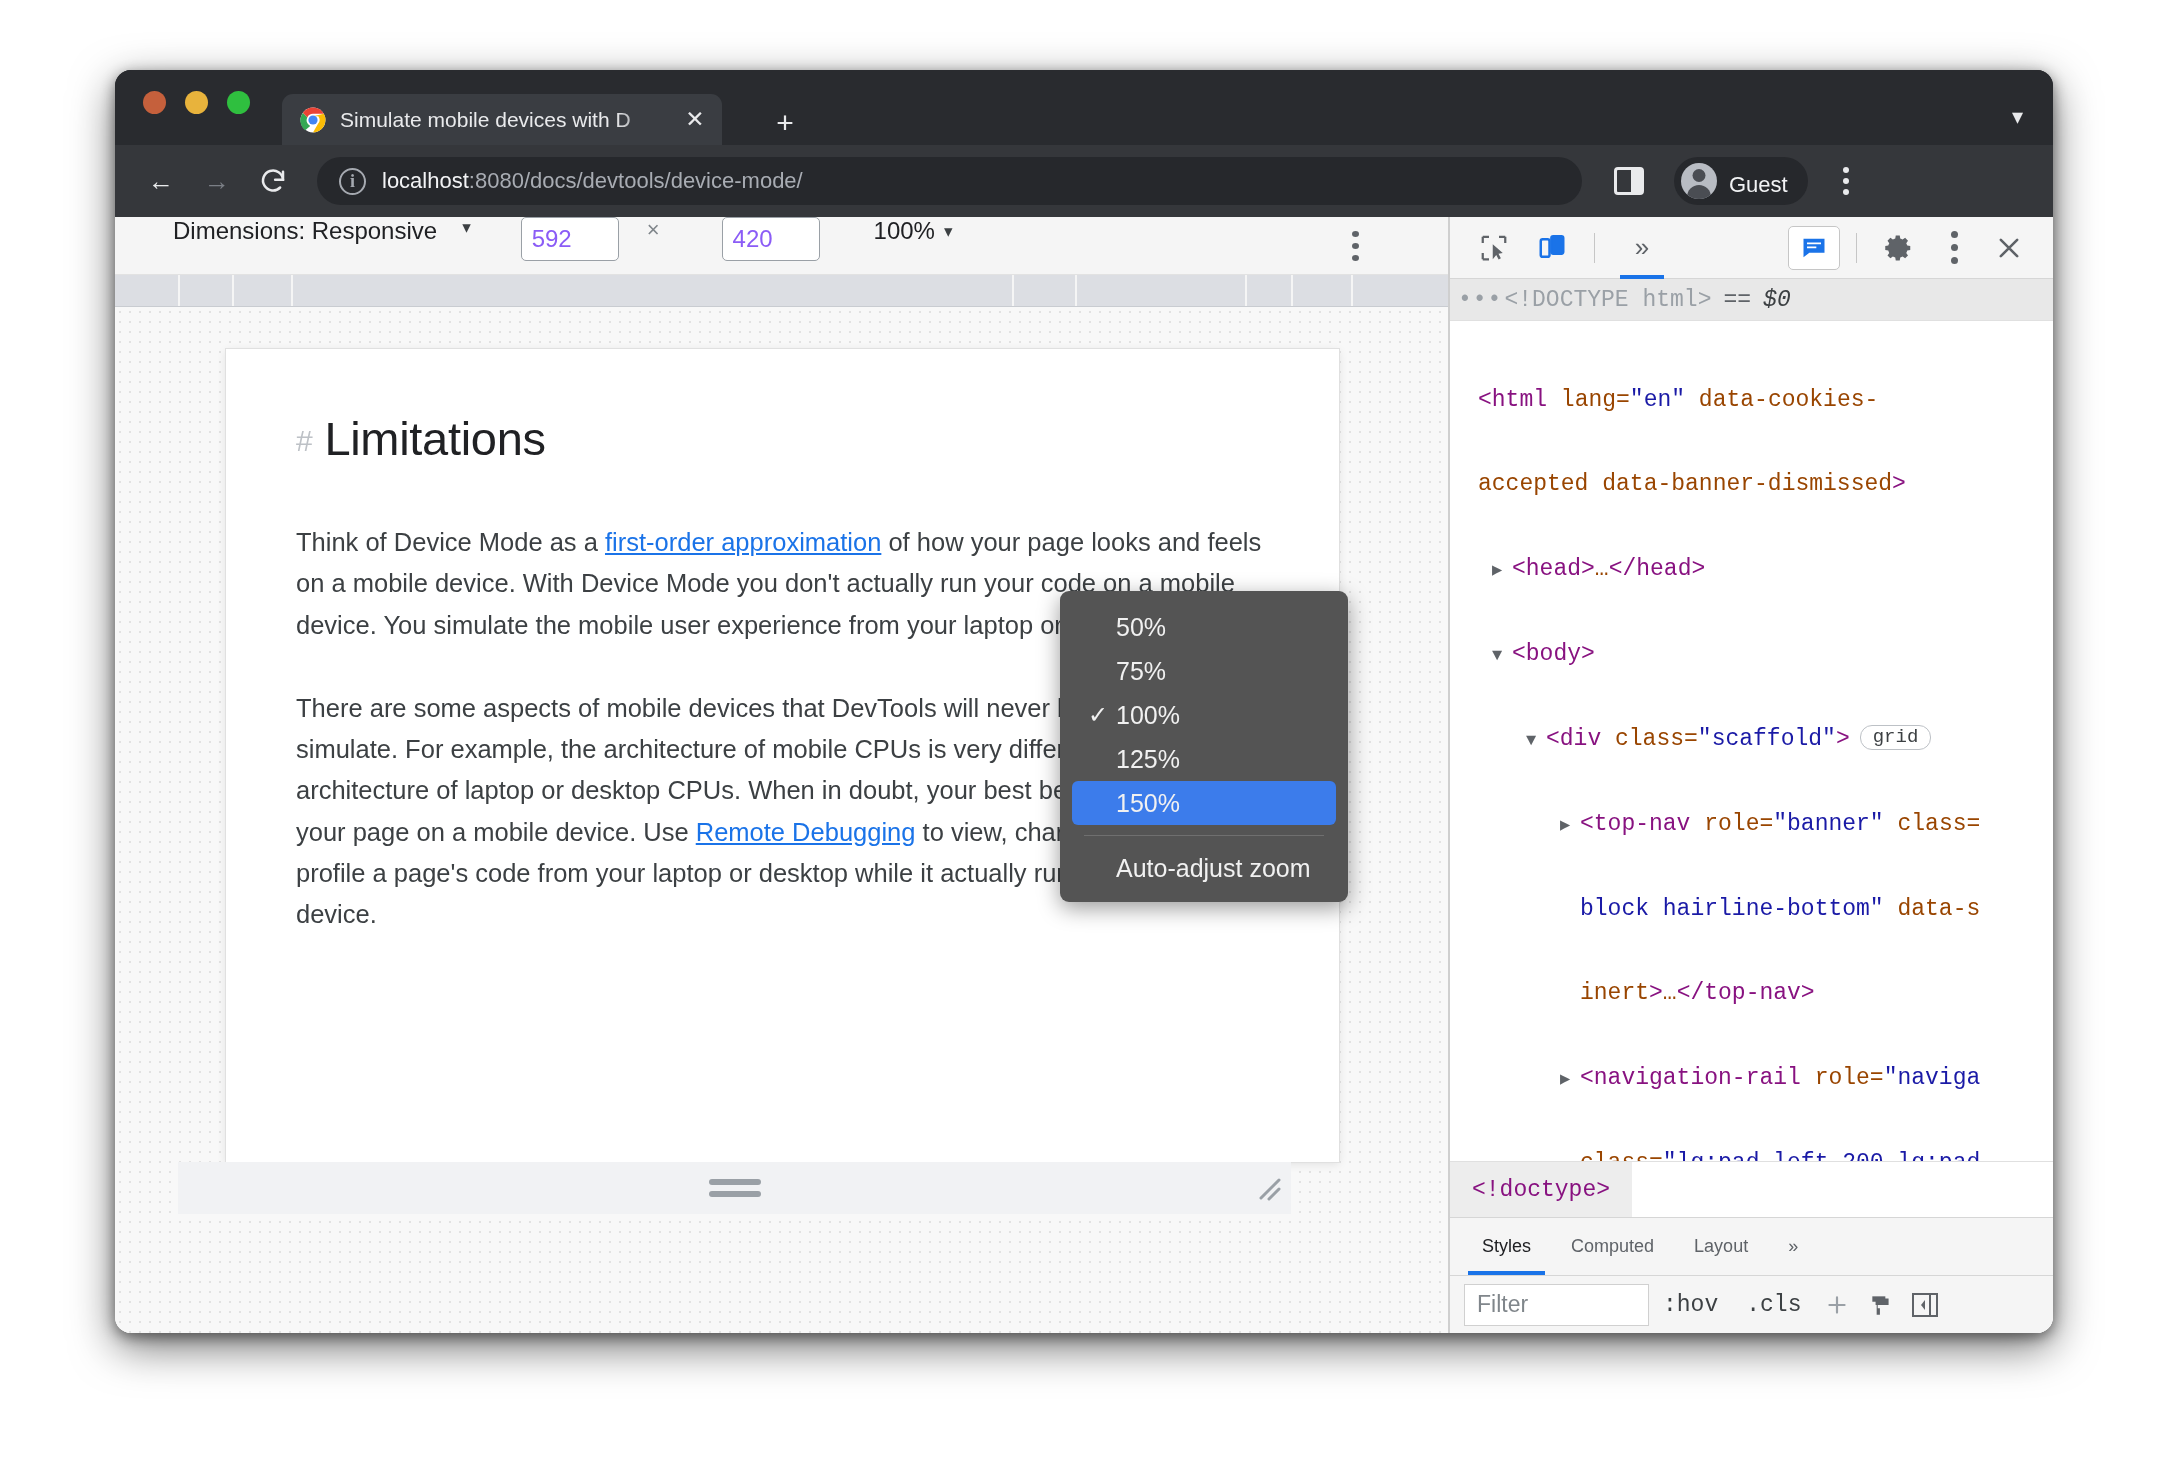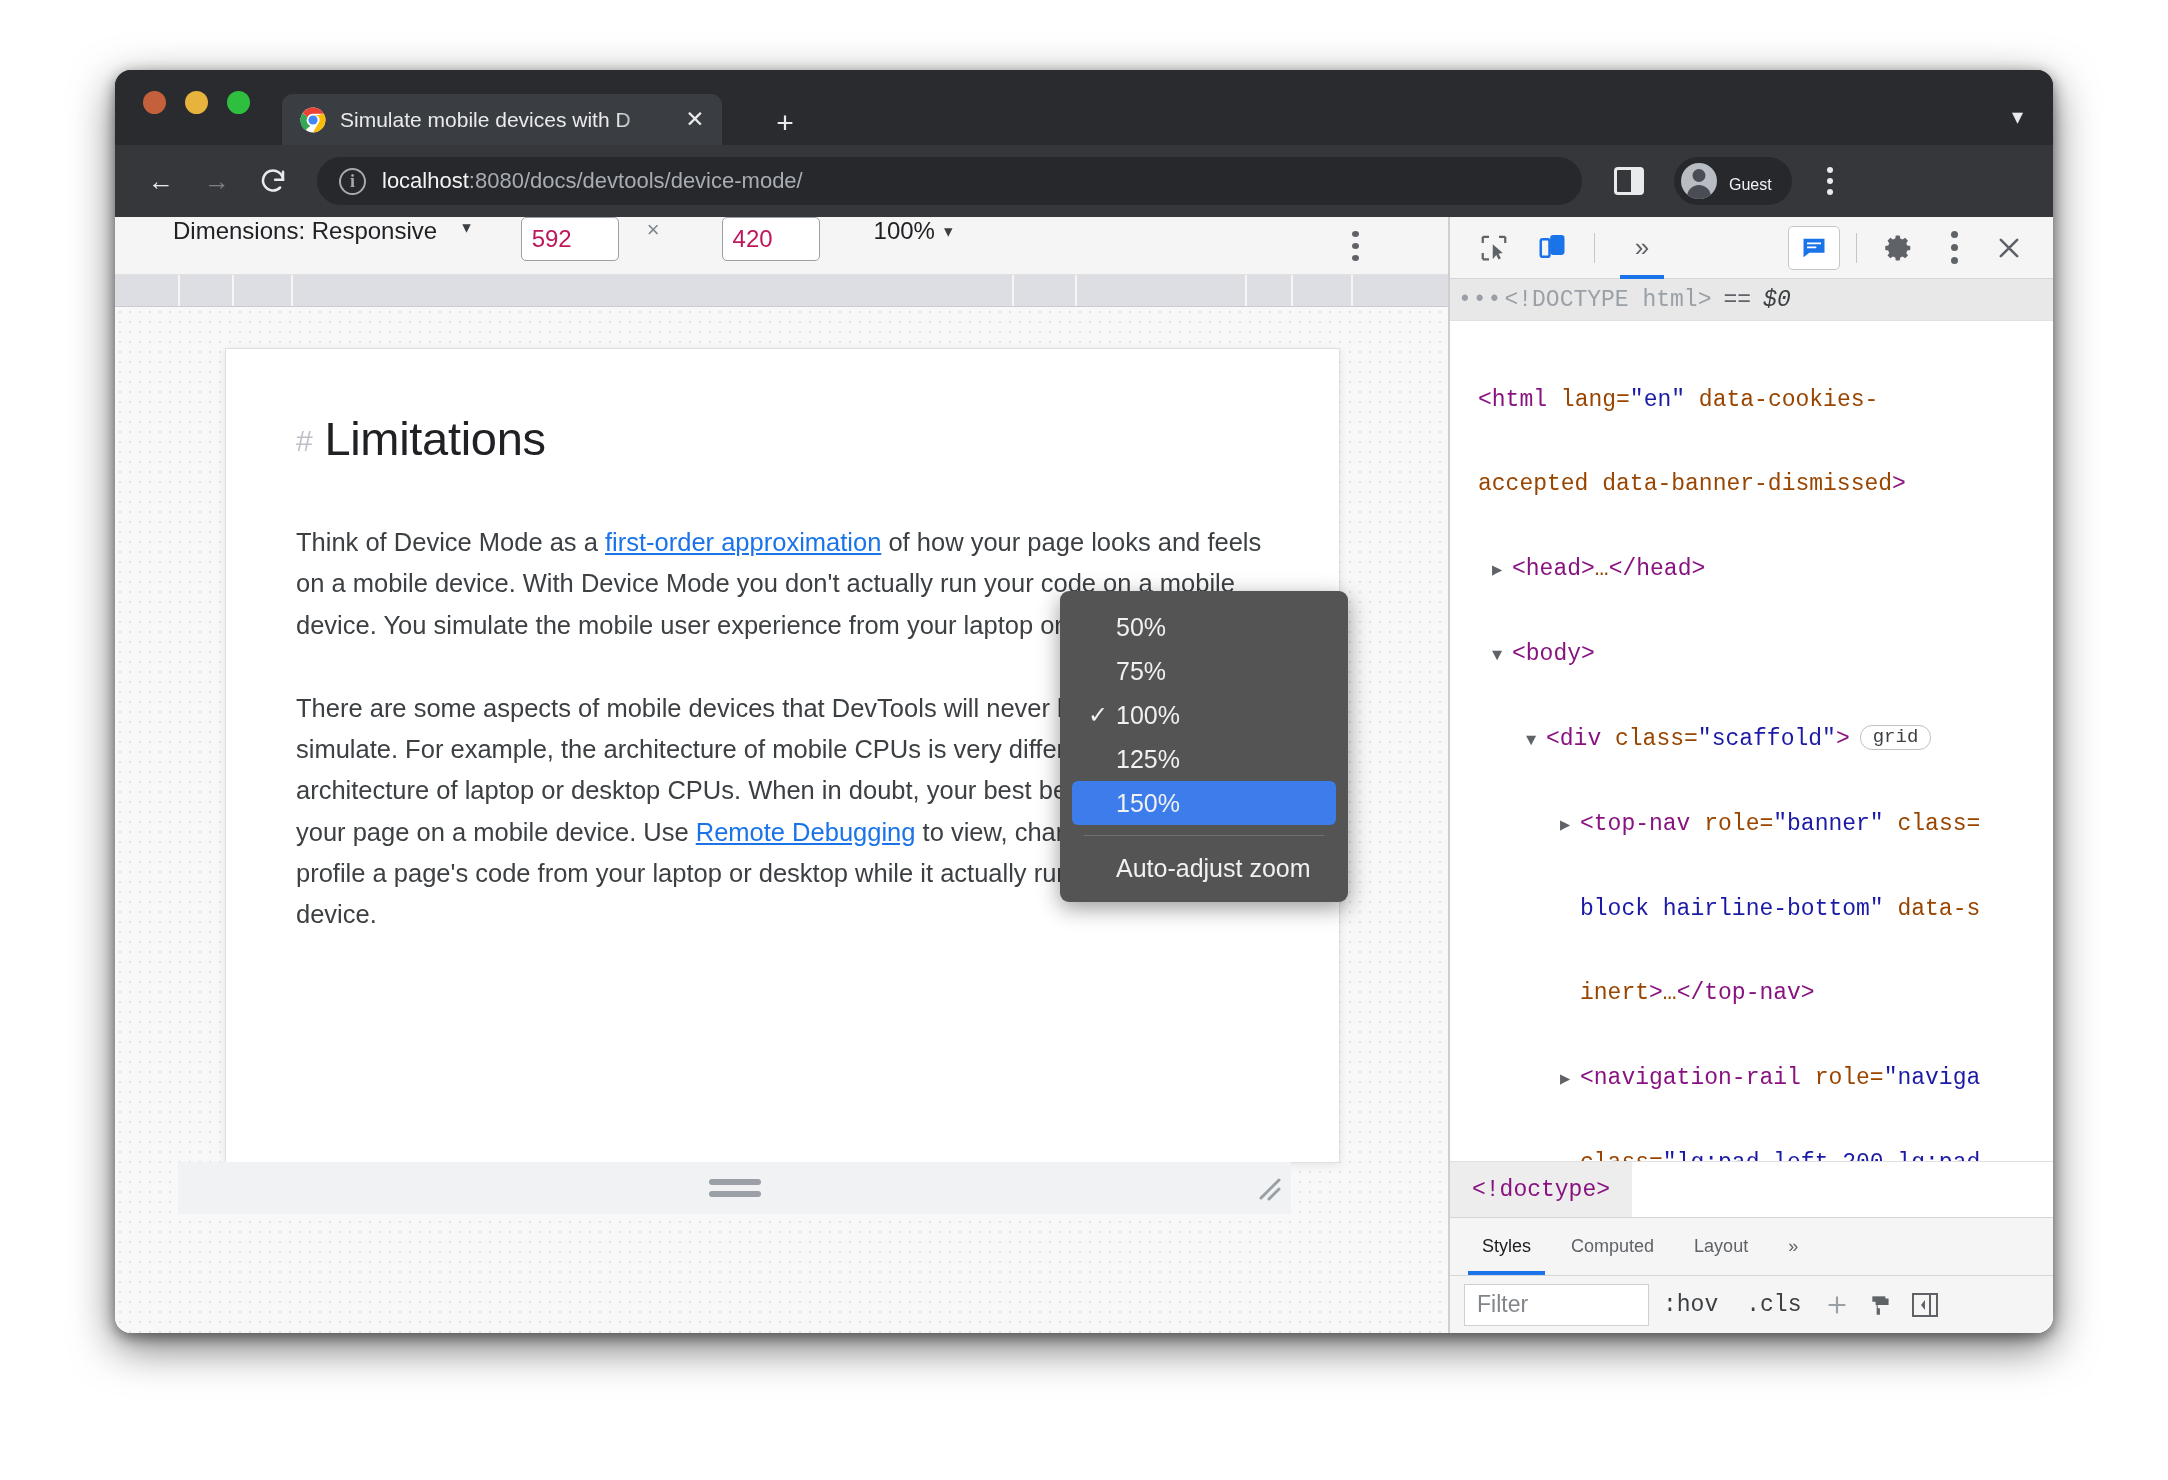--- a/index.html
+++ b/index.html
@@ -122,21 +122,21 @@
   .avatar::before {
     content:''; position:absolute; left:50%; top:6px;
     transform: translateX(-50%);
     width: 13px; height: 13px; border-radius:50%; background:#4a4d53;
   }
   .avatar::after {
     content:''; position:absolute; left:50%; top:22px;
     transform: translateX(-50%);
     width: 24px; height: 18px; border-radius: 12px 12px 0 0; background:#4a4d53;
   }
-  .profile-name { color:#f2f3f5; font-size: 16px; margin-top: 8px; }
+  .profile-name { color:#f2f3f5; font-size: 22px; margin-top: 8px; }
   .kebab-w {
     width: 44px; height: 44px; flex:0 0 44px; margin-left: 8px;
     display:flex; flex-direction:column; align-items:center; justify-content:center; gap:5px;
   }
   .kebab-w i { width:6px; height:6px; border-radius:50%; background:#e9eaec; display:block; }
 
   
   .content {
     position: relative;
     height: calc(1263px - 75px - 72px);
@@ -157,21 +157,21 @@
     display: flex; align-items: flex-start;
     padding-left: 58px; gap: 16px;
     border-bottom: 1px solid #e2e2e2;
   }
   .dim-label { font-size: 24px; color: #202124; }
   .caret { font-size: 17px; color:#3c4043; margin-left: 9px; }
   .dim-input {
     width: 98px; height: 44px;
     margin-left: 34px;
     border: 1px solid #9aa0a6; border-radius: 5px;
-    background: #fff; color: #be185d; font-size: 24px;
+    background: #fff; color: #8b5cf6; font-size: 24px;
     display: flex; align-items: center; padding-left: 10px;
     font-family: "Liberation Sans", sans-serif;
   }
   .times { margin: 0 12px; font-size: 22px; color: #80868b; }
   .zoomval { margin-left: 38px; font-size: 24px; color: #202124; display:flex; align-items:center; }
   .dev-kebab {
     position: absolute; right: 78px; top: 14px;
     width: 30px; height: 30px;
     display:flex; flex-direction:column; align-items:center; justify-content:center; gap:6px;
   }

